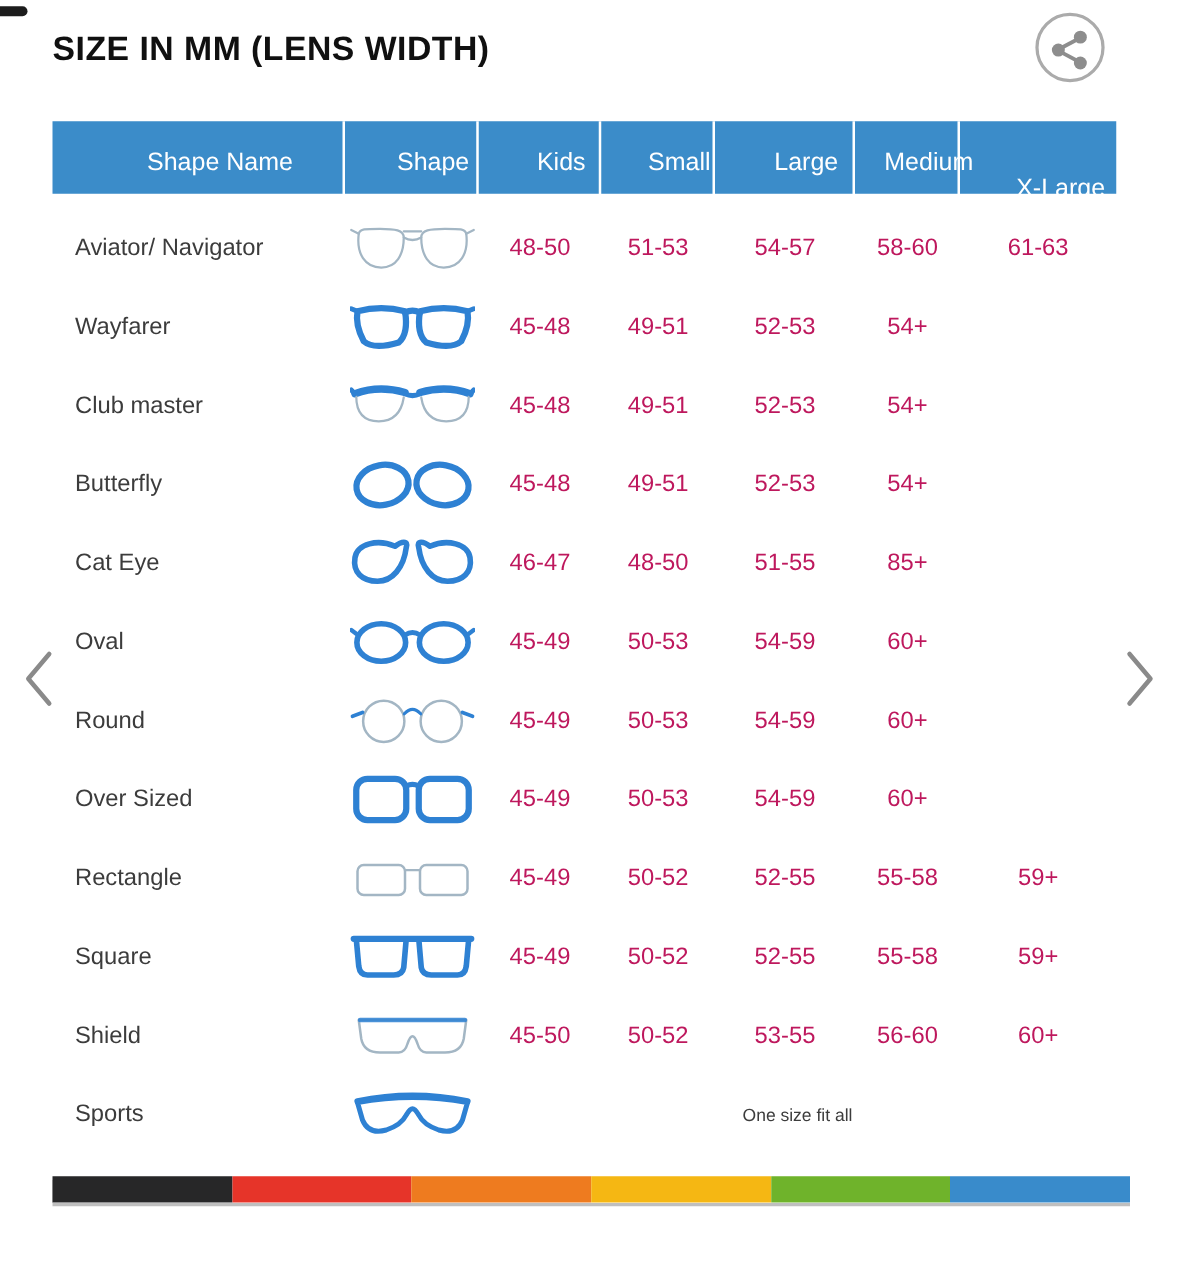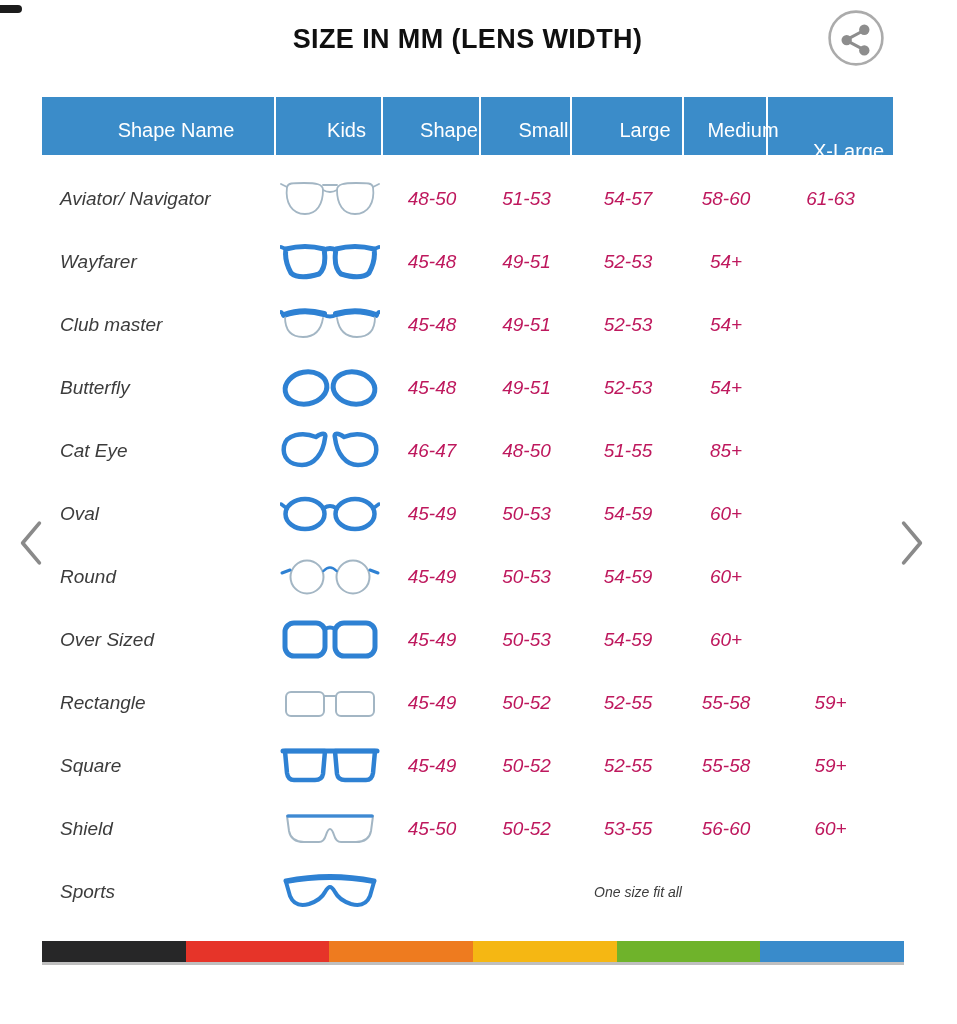--- a/index.html
+++ b/index.html
@@ -1,30 +1,30 @@
 <!DOCTYPE html>
 <html style="--header-bg: #3b8cc9; --accent-blue: #2e81d3; --outline-gray: #a3b6c4;"><head>
 <meta charset="utf-8">
 <style>
   html,body{margin:0;padding:0;background:#fff;}
   .page{position:relative;width:957px;height:1024px;background:#ffffff;overflow:hidden;
         font-family:"Liberation Sans",sans-serif;}
   .dash{position:absolute;left:0;top:5px;width:22px;height:8px;background:#1c1c1c;border-radius:0 4px 4px 0;}
-  .title{position:absolute;left:42px;top:24px;width:851px;margin:0;text-align:center;
+  .title{position:absolute;left:42px;top:24px;width:851px;margin:0;text-align:left;
          font-size:27px;font-weight:700;color:#101010;letter-spacing:.4px;}
   .share-btn{position:absolute;left:826px;top:9px;width:60px;height:60px;padding:0;border:none;
              background:transparent;cursor:pointer;}
   .table{position:absolute;left:42px;top:97px;width:851px;}
   .thead,.trow{display:grid;grid-template-columns:234px 107px 98px 91px 112px 84px 125px;}
   .thead{height:58px;background:var(--header-bg,#3b8cc9);}
   .hcell{display:flex;align-items:center;justify-content:center;color:#ffffff;font-size:20px;
          border-right:2px solid #ffffff;padding-left:36px;}
   .hcell:last-child{border-right:none;margin-top:43px;}
   .tbody{padding-top:12px;}
-  .trow{height:63px;align-items:center;font-style:italic;}
+  .trow{height:63px;align-items:center;}
   .cell-name{padding-left:18px;font-size:19px;color:#3c3c3c;}
   .cell-icon{display:flex;align-items:center;justify-content:center;}
   .cell-size{text-align:center;font-size:19px;color:#be185d;}
   .cell-note{grid-column:3/8;text-align:center;font-size:14px;color:#3c3c3c;}
   .icon-svg *{fill:none;stroke-linecap:round;stroke-linejoin:round;}
   .icon-svg .b{stroke:var(--accent-blue,#2e81d3);}
   .icon-svg .g{stroke:var(--outline-gray,#a3b6c4);}
   .nav{position:absolute;top:520px;width:30px;height:48px;border:none;background:transparent;
        padding:0;cursor:pointer;}
   .nav.prev{left:16px;}
@@ -55,22 +55,22 @@
           <circle cx="19" cy="30" r="5"></circle>
           <circle cx="36" cy="40" r="5"></circle>
         </g>
       </svg>
     </span>
   </button>
 
   <div class="table">
     <div class="thead" id="thead">
         <div class="hcell">Shape Name</div>
+        <div class="hcell">Shape</div>
         <div class="hcell">Kids</div>
-        <div class="hcell">Shape</div>
         <div class="hcell">Small</div>
         <div class="hcell">Large</div>
         <div class="hcell">Medium</div>
         <div class="hcell">X-Large</div>
       </div>
     <div class="tbody" id="tbody">
         <div class="trow">
           <div class="cell-name">Aviator/ Navigator</div>
           <div class="cell-icon">
             <svg class="icon-svg" viewBox="0 0 100 46" width="100" height="46">

